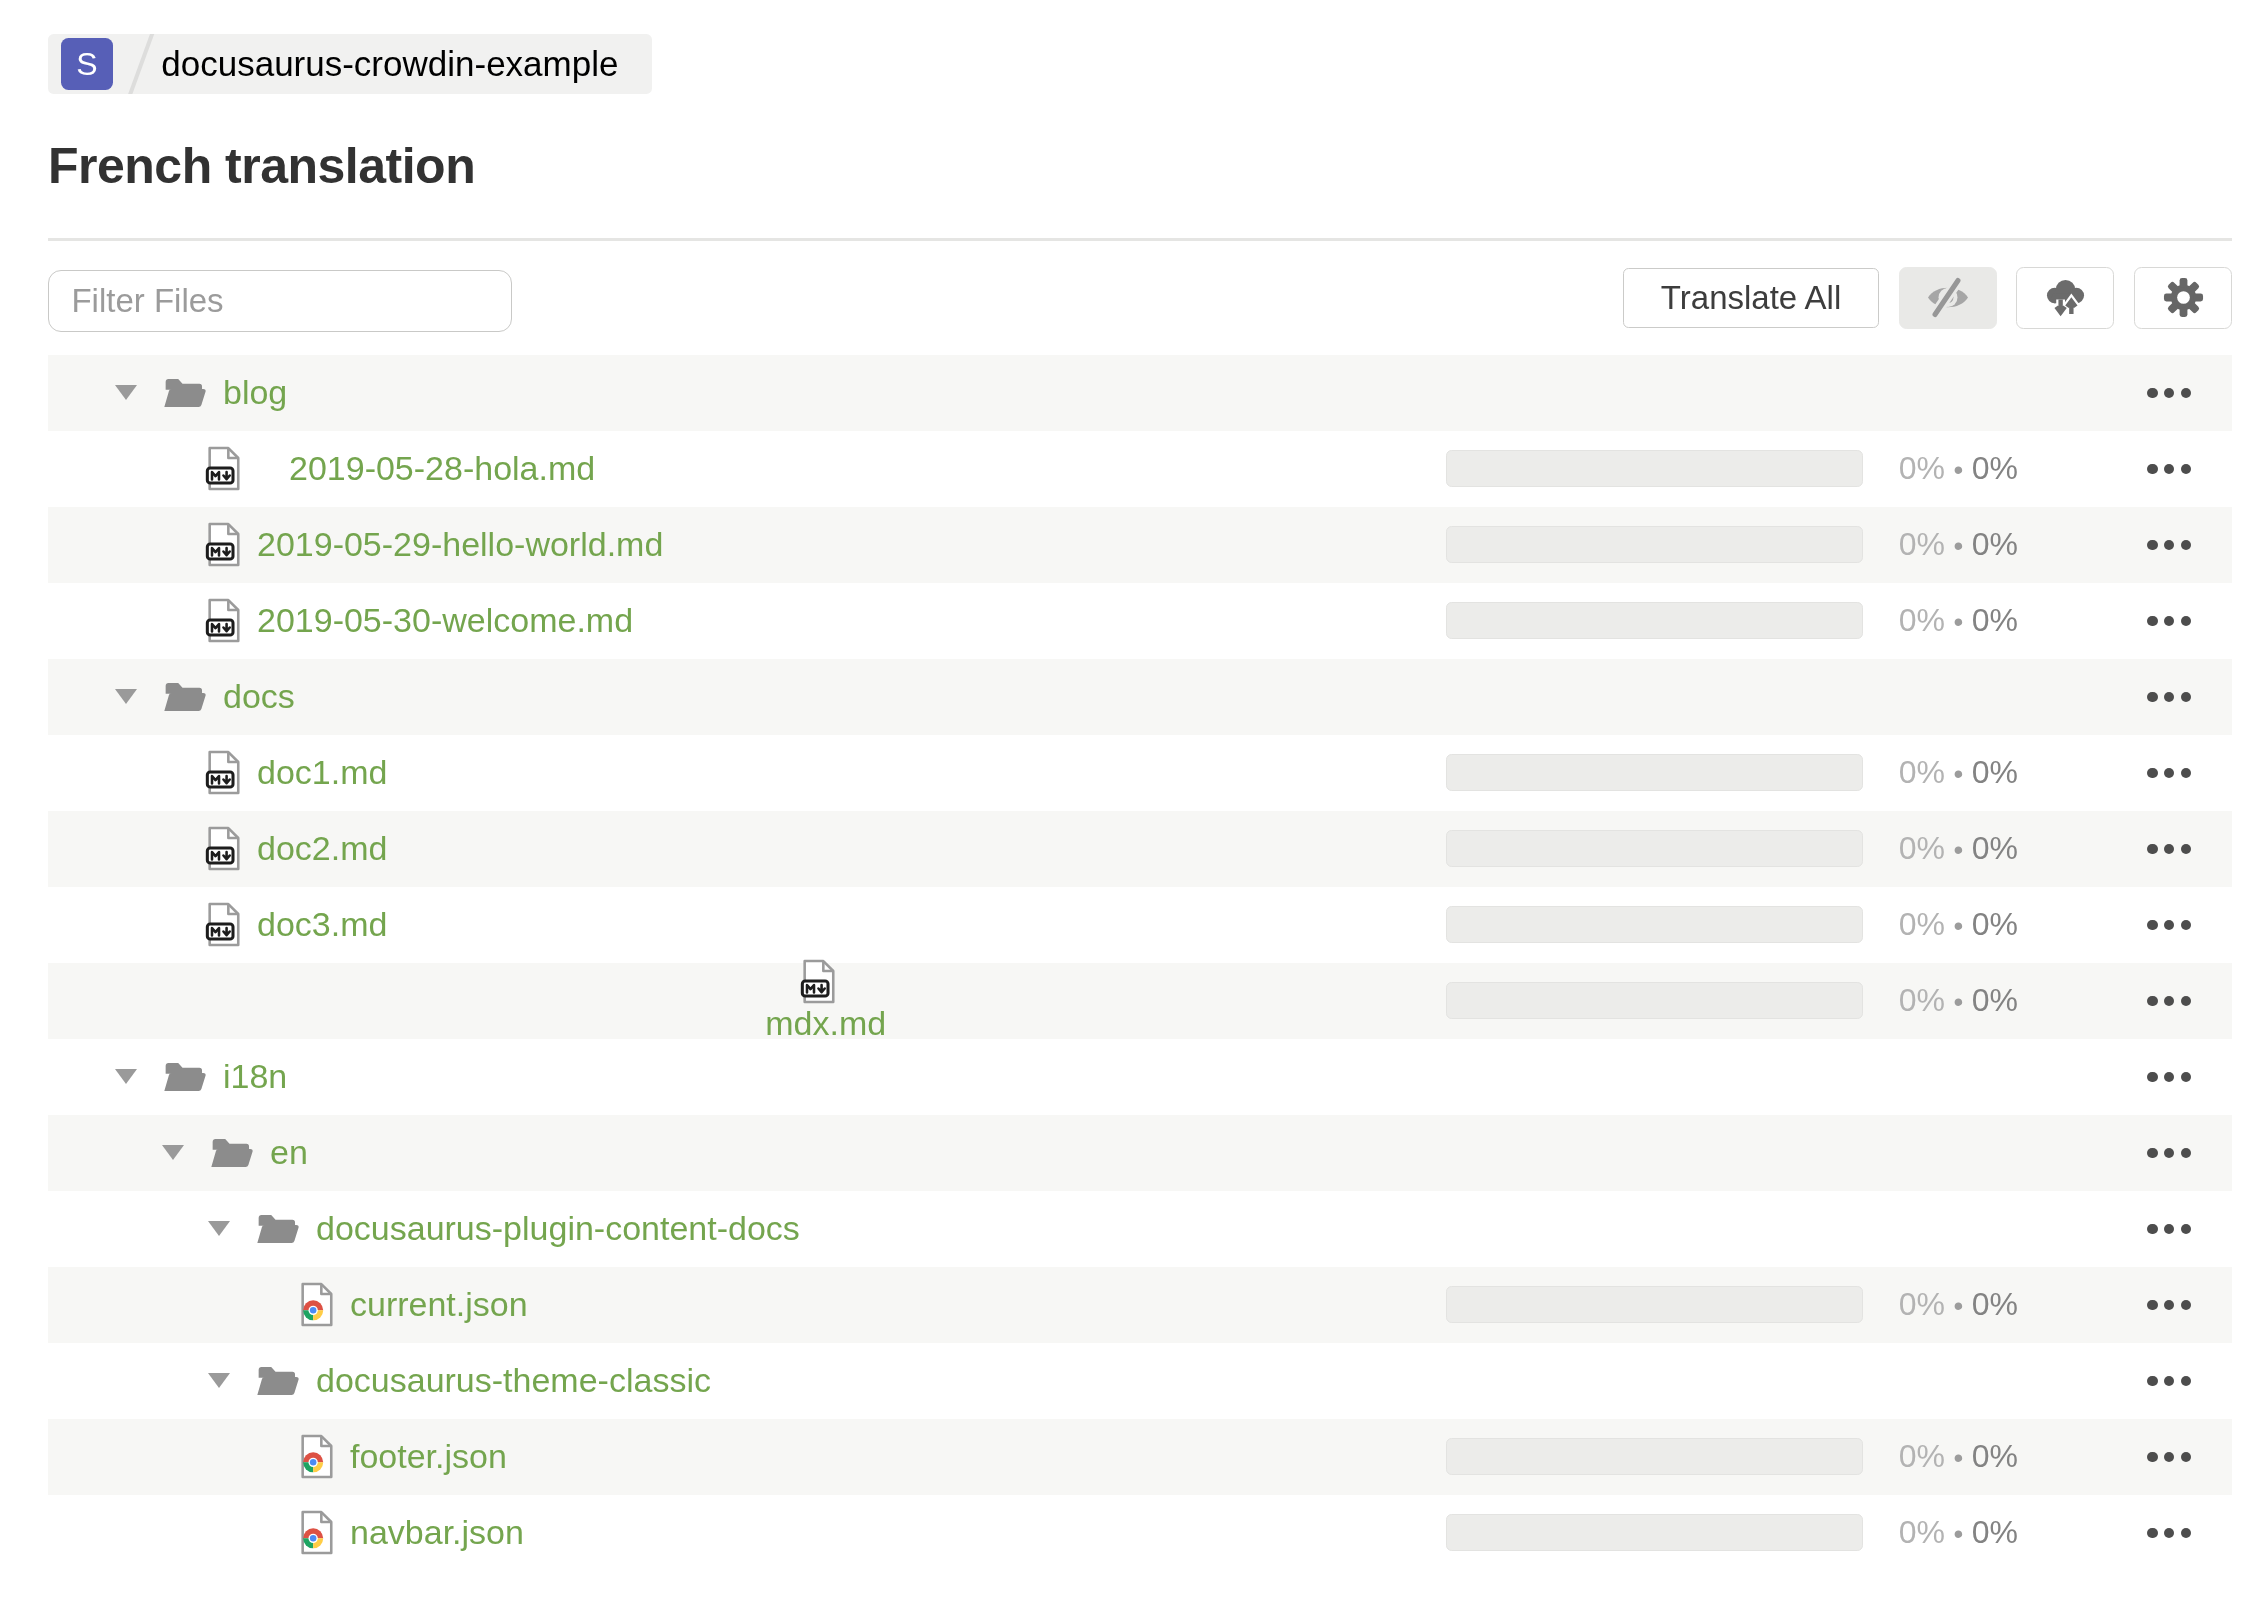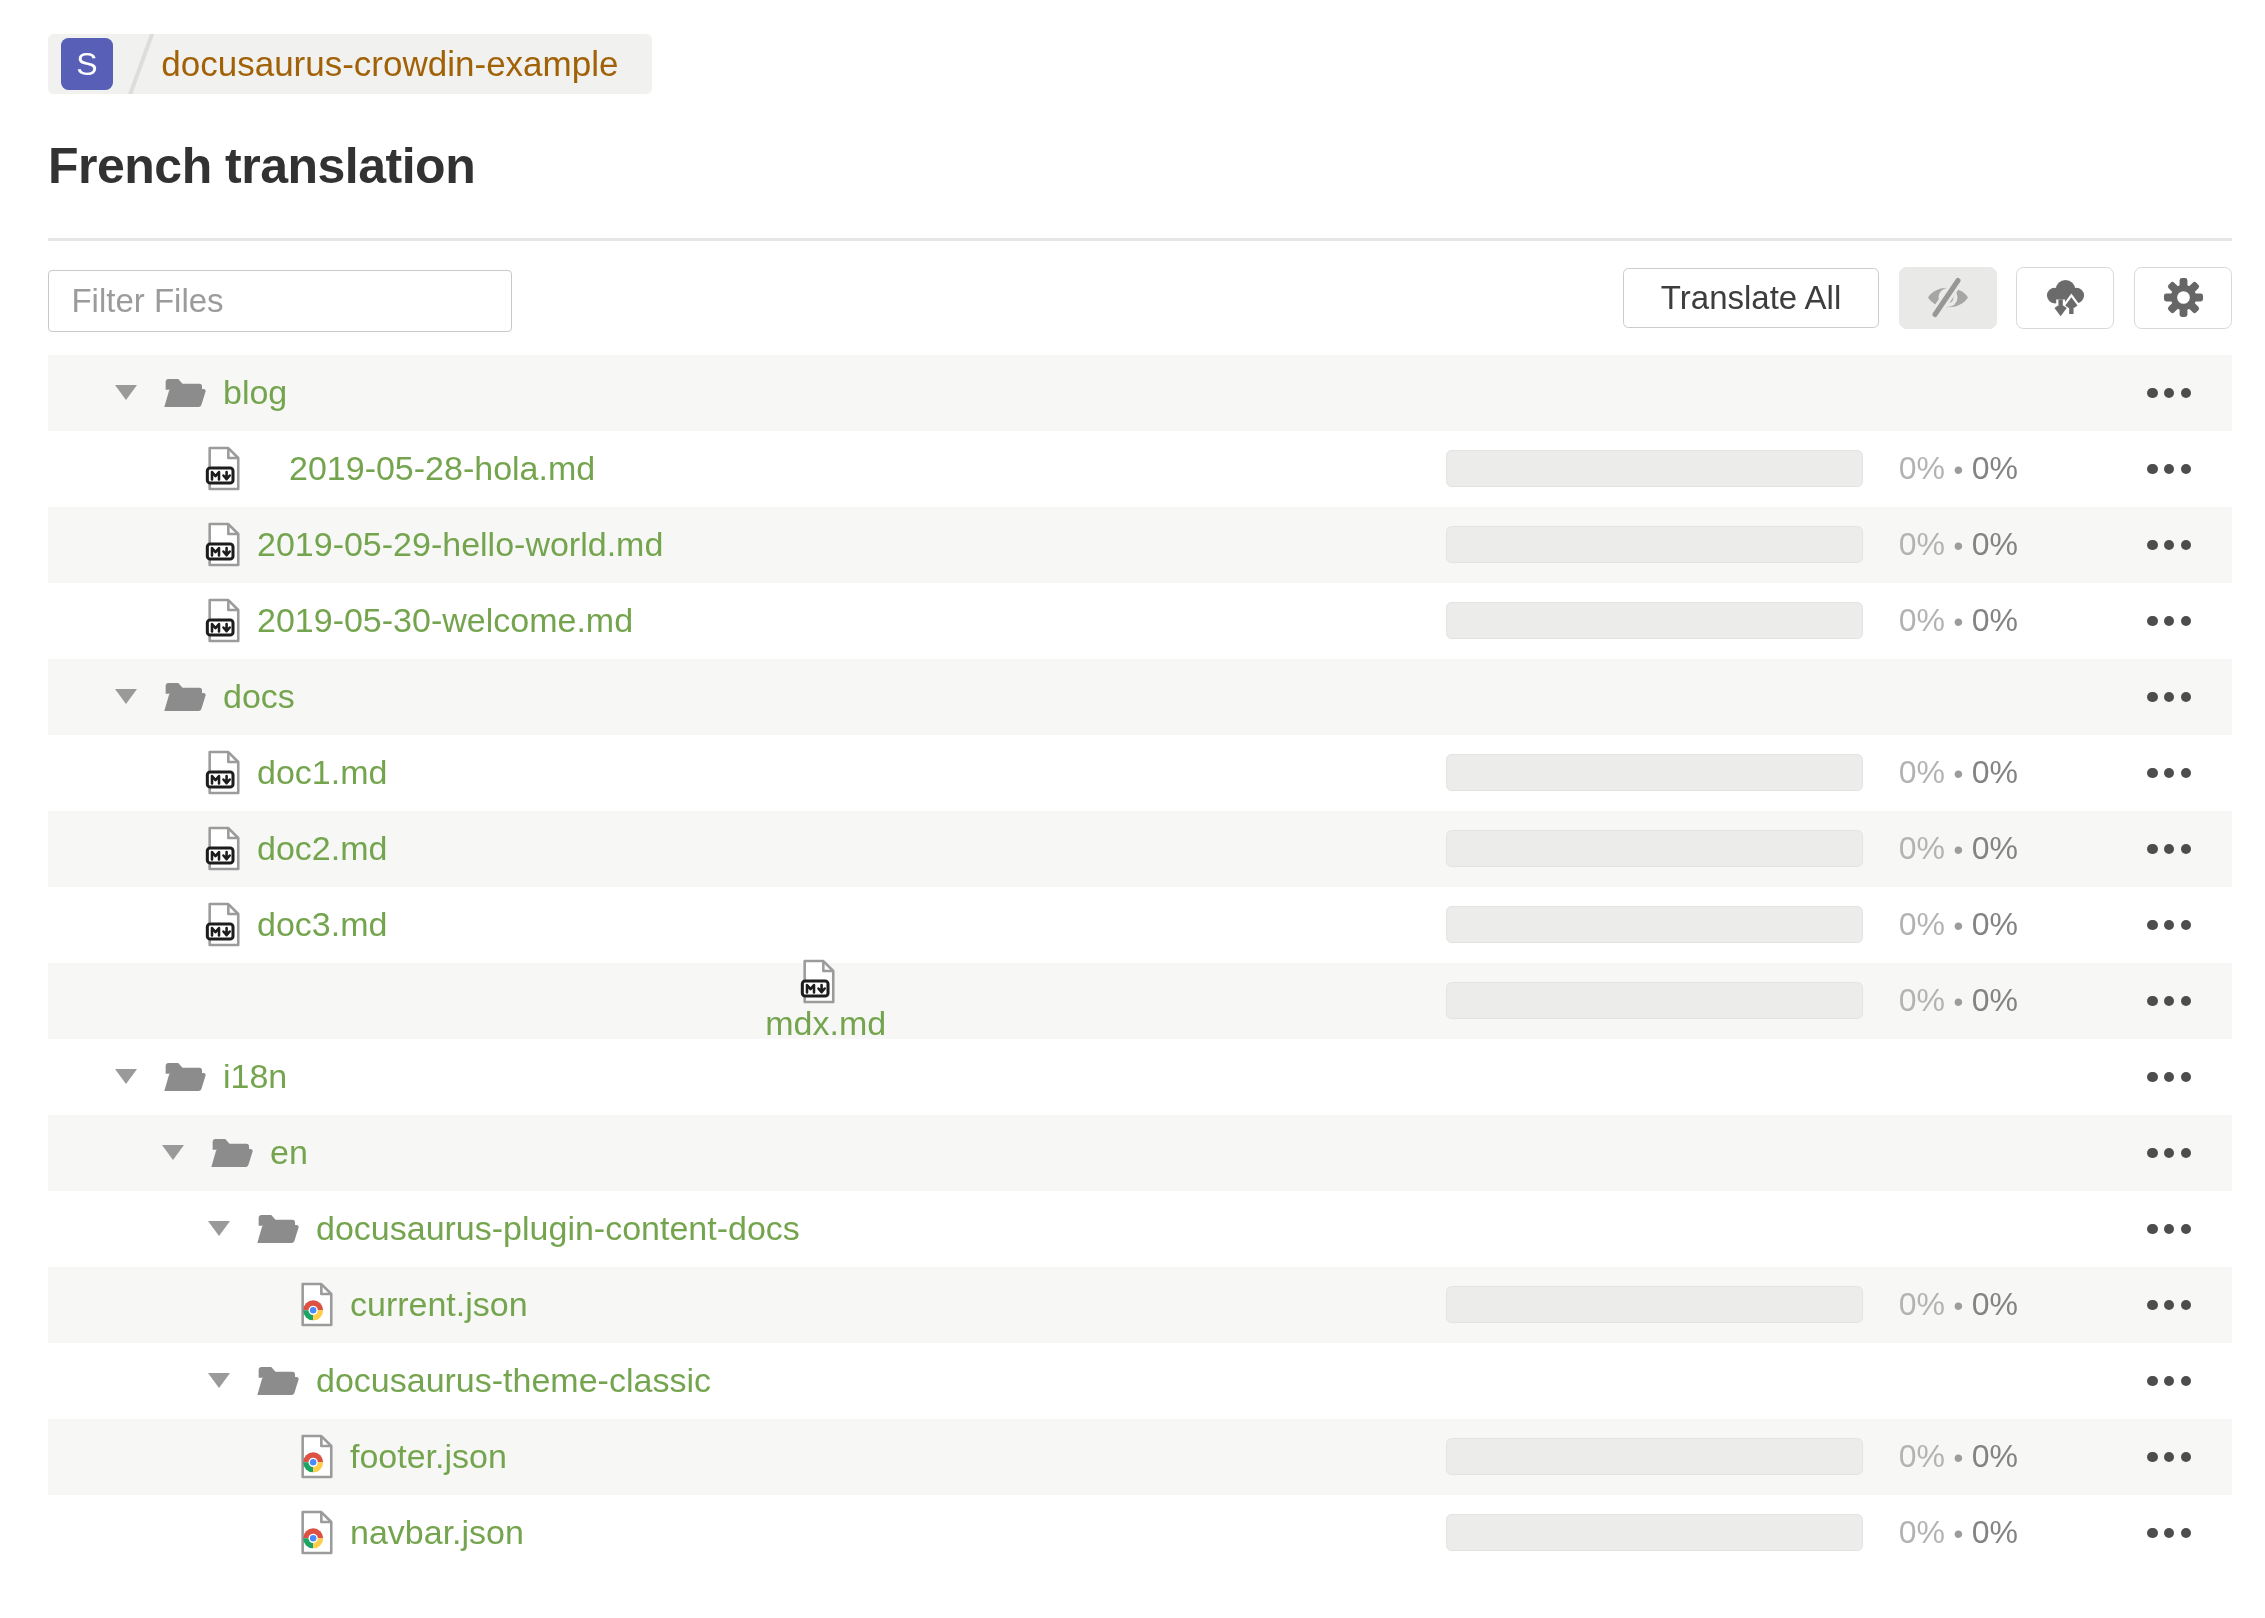--- a/index.html
+++ b/index.html
@@ -21,31 +21,31 @@
   .breadcrumb{
     display:inline-flex;align-items:center;margin-top:34px;height:60px;
     background:#f1f1f0;border-radius:5.6px;padding:0 34px 0 3.7px;overflow:hidden;
   }
   .crumb-badge{
     width:52px;height:52px;border-radius:7.5px;background:var(--badge-indigo);
     color:#fff;font-size:32px;display:flex;align-items:center;justify-content:center;
     margin-left:9.3px;
   }
   .crumb-slash{width:3.7px;height:89px;background:#dddddc;transform:rotate(20deg);margin:0 18.6px 0 26px;flex:none;}
-  .crumb-name{font-size:35px;color:#a16207;white-space:nowrap;}
+  .crumb-name{font-size:35px;color:#000000;white-space:nowrap;}
 
   
   .page-title{margin:43px 0 0 0;font-size:50px;font-weight:700;color:#323232;letter-spacing:-0.5px;}
 
   .divider{margin-top:43px;height:2.8px;background:#e5e5e3;border:none;width:100%;}
 
   
   .toolbar{margin-top:26px;display:flex;align-items:center;height:62px;}
   .filter-input{
-    width:464px;height:62px;border:1.9px solid #c9c9c7;border-radius:4px;
+    width:464px;height:62px;border:1.9px solid #c9c9c7;border-radius:13px;
     padding:0 22.4px;font-size:33px;color:#555;outline:none;
     font-family:"Liberation Sans","DejaVu Sans",sans-serif;
     margin-top:6px;
   }
   .filter-input::placeholder{color:#9b9b9b;}
   .toolbar-right{margin-left:auto;display:flex;align-items:center;gap:19.6px;}
   .btn{
     height:60px;background:#fff;border:1.9px solid #cbcbc9;border-radius:5.6px;
     font-size:33px;color:#3d3d3d;padding:0 37px;cursor:pointer;
     font-family:"Liberation Sans","DejaVu Sans",sans-serif;

